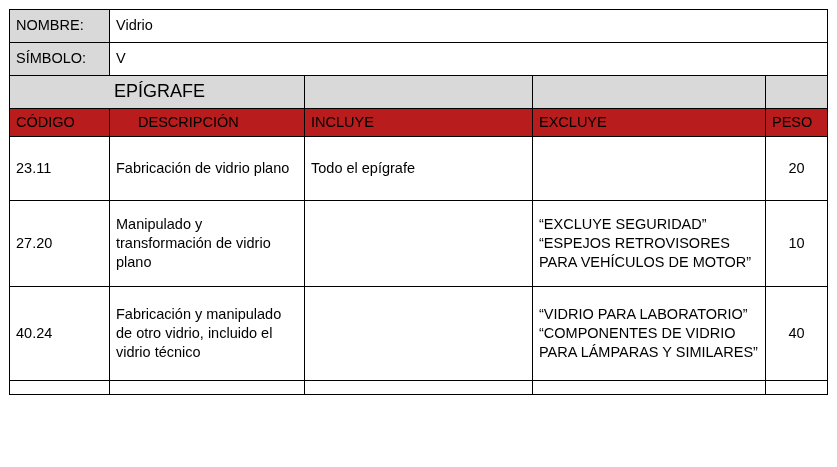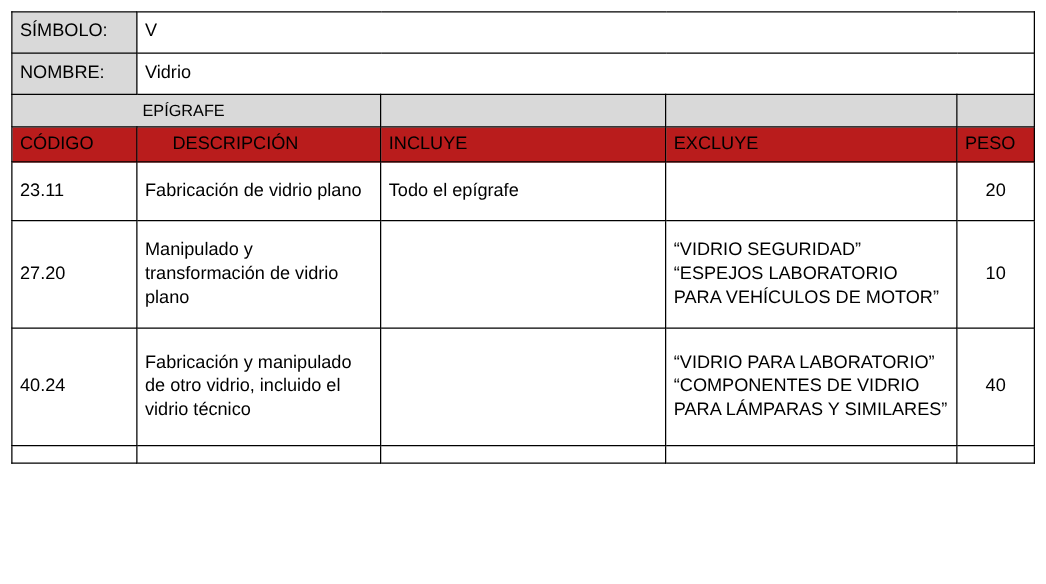--- a/index.html
+++ b/index.html
@@ -51,21 +51,21 @@
 
   
   .band-cell {
     background: #d9d9d9;
     height: 26px;
     padding: 2px 6px;
   }
   .band-label {
     display: block;
     padding-left: 98px;
-    font-size: 13px;
+    font-size: 18px;
   }
   .band-blank { background: #d9d9d9; }
 
   
   .col-head td {
     background: #b91c1c;
     height: 27px;
     font-size: 14.5px;
     padding: 2px 6px;
   }
@@ -75,21 +75,21 @@
   .col-head .c-excluye { padding-left: 6px; }
   .col-head .c-peso { padding-left: 6px; }
 
   
   .c1 { width: 100px; text-align: left; padding-left: 6px; }
   .c2 { width: 195px; text-align: left; padding-left: 11px; }
   .c3 { width: 228px; text-align: left; padding-left: 6px; }
   .c4 { width: 233px; text-align: left; padding-left: 6px; }
   .c5 { width: 62px; text-align: center; }
 
-  .r1 td { height: 47px; }
+  .r1 td { height: 64px; }
   .r2 td { height: 86px; }
   .r3 td { height: 58px; }
   .r4 td { height: 94px; }
   .r5 td { height: 14px; }
 
   .vtop { vertical-align: top; }
   .vmid { vertical-align: middle; }
 </style>
 </head>
 <body>
@@ -99,26 +99,26 @@
   <table class="doc">
     <colgroup>
       <col style="width:100px">
       <col style="width:195px">
       <col style="width:228px">
       <col style="width:233px">
       <col style="width:62px">
     </colgroup>
     <tbody>
       <tr class="row-info">
+        <td class="lbl-cell">NOMBRE:</td>
+        <td class="val-cell" colspan="4">Vidrio</td>
+      </tr>
+      <tr class="row-info">
         <td class="lbl-cell">SÍMBOLO:</td>
         <td class="val-cell" colspan="4">V</td>
-      </tr>
-      <tr class="row-info">
-        <td class="lbl-cell">NOMBRE:</td>
-        <td class="val-cell" colspan="4">Vidrio</td>
       </tr>
 
       <tr>
         <td class="band-cell" colspan="2">
           <span class="band-label">EPÍGRAFE</span>
         </td>
         <td class="band-cell band-blank"></td>
         <td class="band-cell band-blank"></td>
         <td class="band-cell band-blank"></td>
       </tr>
@@ -136,21 +136,21 @@
         <td class="c2 vtop">Fabricación de vidrio plano</td>
         <td class="c3 vmid">Todo el epígrafe</td>
         <td class="c4 vtop"></td>
         <td class="c5 vmid">20</td>
       </tr>
 
       <tr class="r2">
         <td class="c1 vmid">27.20</td>
         <td class="c2 vmid">Manipulado y transformación de vidrio plano</td>
         <td class="c3 vmid"></td>
-        <td class="c4 vtop">“VIDRIO SEGURIDAD” “ESPEJOS LABORATORIO PARA VEHÍCULOS DE MOTOR”</td>
+        <td class="c4 vtop">“EXCLUYE SEGURIDAD” “ESPEJOS RETROVISORES PARA VEHÍCULOS DE MOTOR”</td>
         <td class="c5 vmid">10</td>
       </tr>
 
 
       <tr class="r4">
         <td class="c1 vmid">40.24</td>
         <td class="c2 vmid">Fabricación y manipulado de otro vidrio, incluido el vidrio técnico</td>
         <td class="c3 vmid"></td>
         <td class="c4 vtop">“VIDRIO PARA LABORATORIO” “COMPONENTES DE VIDRIO PARA LÁMPARAS Y SIMILARES”</td>
         <td class="c5 vmid">40</td>

